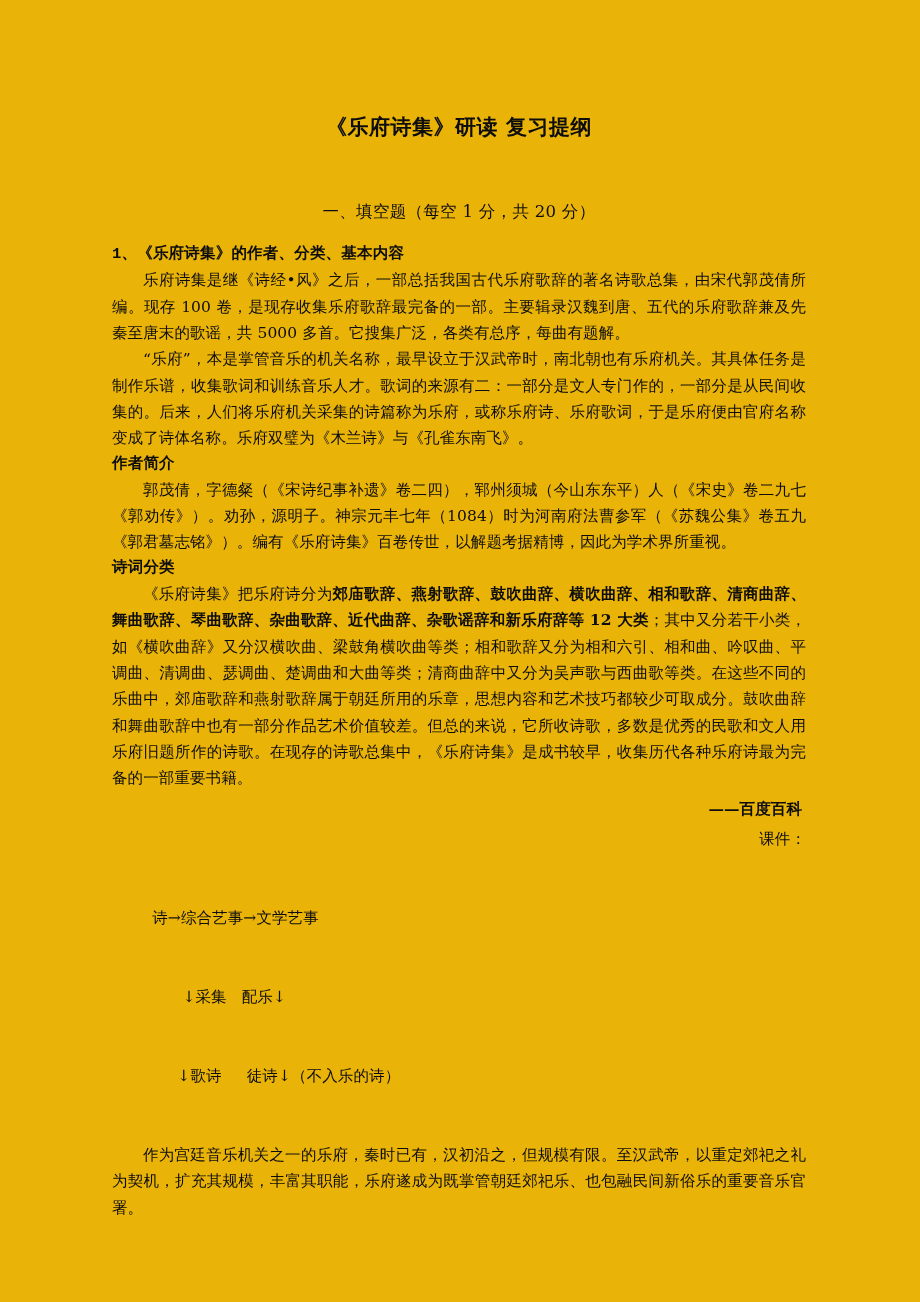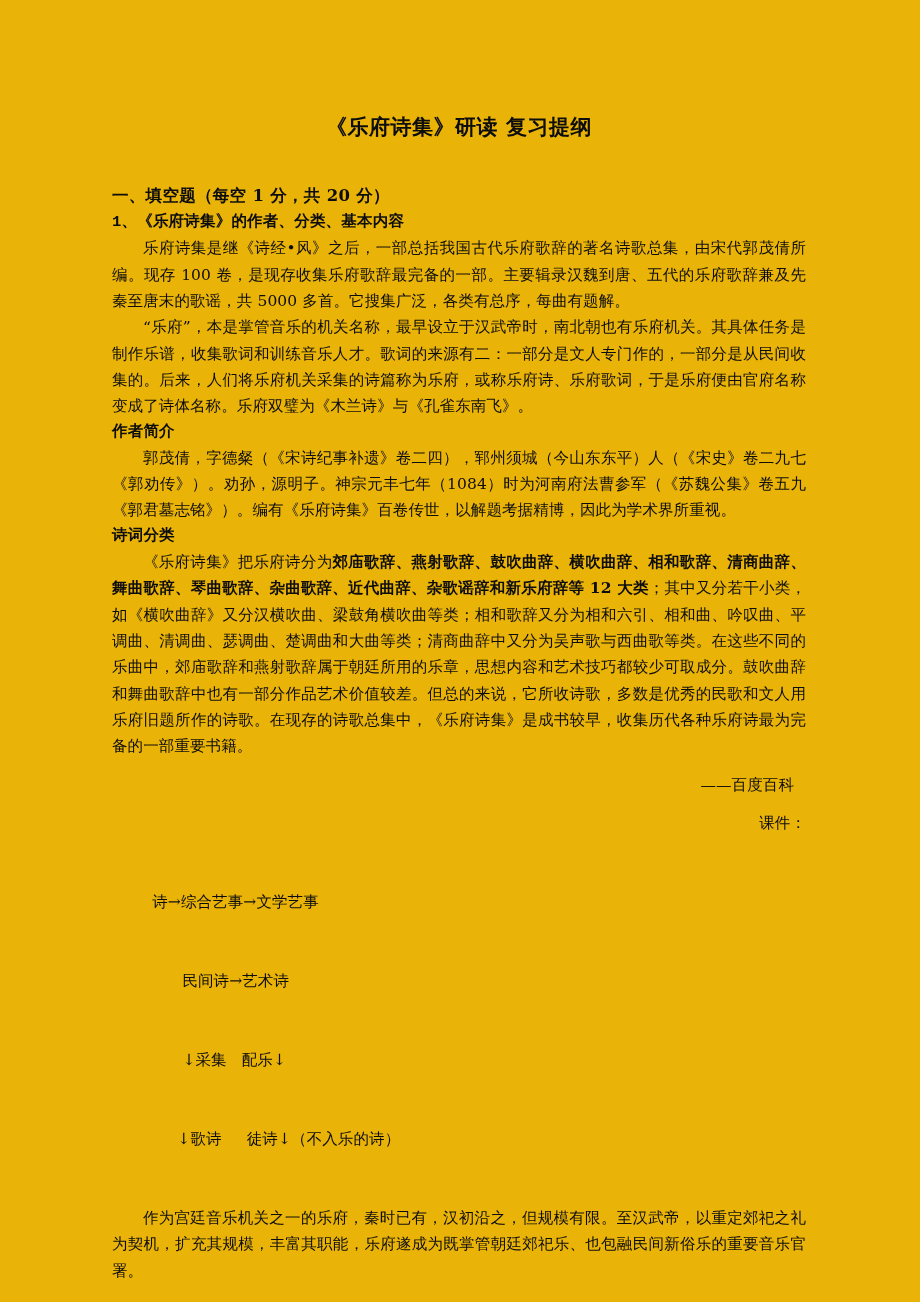--- a/index.html
+++ b/index.html
@@ -31,24 +31,25 @@
     font-weight: bold;
     letter-spacing: 0.5px;
     margin-top: 112px;
     margin-bottom: 0;
     line-height: 1.4;
   }
   .spacer-after-title { height: 42px; }
 
   .section-heading {
     font-size: 16.5px;
-    font-weight: bold;
+    font-weight: normal;
     line-height: 1.62;
     letter-spacing: 0.3px;
-    margin: 0;
+    margin: 16px;
+    text-align: center;
   }
   .sub-heading {
     font-size: 15.5px;
     font-weight: bold;
     line-height: 1.62;
     letter-spacing: 0.2px;
     margin: 0;
     font-family: Liberation Mono, monospace;
   }
   .para {
@@ -60,22 +61,23 @@
     margin: 0;
     letter-spacing: 0.1px;
   }
   .para b, .para .bold {
     font-weight: bold;
   }
   .attribution {
     font-size: 15.5px;
     line-height: 1.70;
     text-align: right;
-    margin: 12px;
+    margin: 4px;
     letter-spacing: 0.1px;
+    font-weight: bold;
   }
   .plain-line {
     font-size: 15.5px;
     line-height: 1.70;
     margin: 0;
     text-indent: 0;
     letter-spacing: 0.1px;
     text-align: right;
   }
   .diagram {
@@ -112,21 +114,20 @@
     <p class="sub-heading">诗词分类</p>
 
     <p class="para"><span>《乐府诗集》把乐府诗分为</span><span class="bold">郊庙歌辞、燕射歌辞、鼓吹曲辞、横吹曲辞、相和歌辞、清商曲辞、舞曲歌辞、琴曲歌辞、杂曲歌辞、近代曲辞、杂歌谣辞和新乐府辞等 12 大类</span><span>；其中又分若干小类，如《横吹曲辞》又分汉横吹曲、梁鼓角横吹曲等类；相和歌辞又分为相和六引、相和曲、吟叹曲、平调曲、清调曲、瑟调曲、楚调曲和大曲等类；清商曲辞中又分为吴声歌与西曲歌等类。在这些不同的乐曲中，郊庙歌辞和燕射歌辞属于朝廷所用的乐章，思想内容和艺术技巧都较少可取成分。鼓吹曲辞和舞曲歌辞中也有一部分作品艺术价值较差。但总的来说，它所收诗歌，多数是优秀的民歌和文人用乐府旧题所作的诗歌。在现存的诗歌总集中，《乐府诗集》是成书较早，收集历代各种乐府诗最为完备的一部重要书籍。</span></p>
 
     <p class="attribution">——百度百科</p>
 
     <p class="plain-line">课件：</p>
 
     <div class="diagram">
       <span class="dia-row">        诗→综合艺事→文学艺事</span>
-      <span class="dia-row">              民间诗→艺术诗</span>
       <span class="dia-row">              ↓采集   配乐↓</span>
       <span class="dia-row">             ↓歌诗     徒诗↓（不入乐的诗）</span>
     </div>
 
     <p class="para">作为宫廷音乐机关之一的乐府，秦时已有，汉初沿之，但规模有限。至汉武帝，以重定郊祀之礼为契机，扩充其规模，丰富其职能，乐府遂成为既掌管朝廷郊祀乐、也包融民间新俗乐的重要音乐官署。</p>
 
   </div>
 </div>
 
 </body></html>

